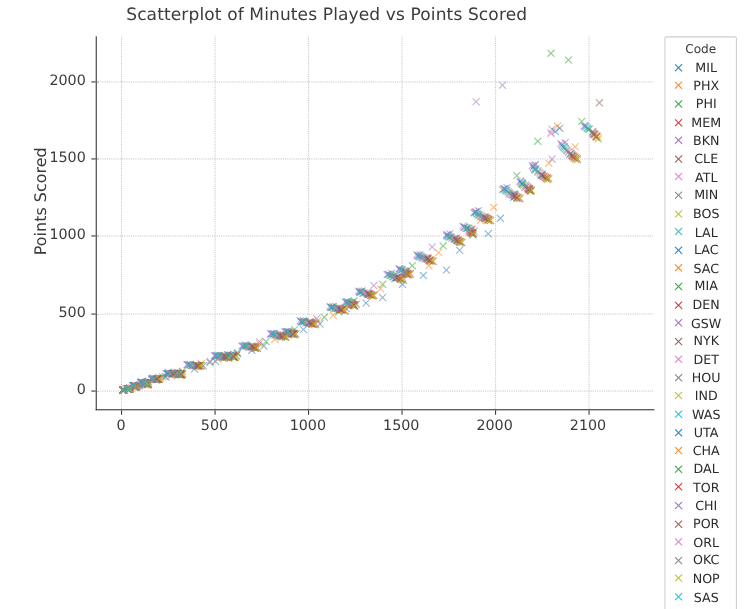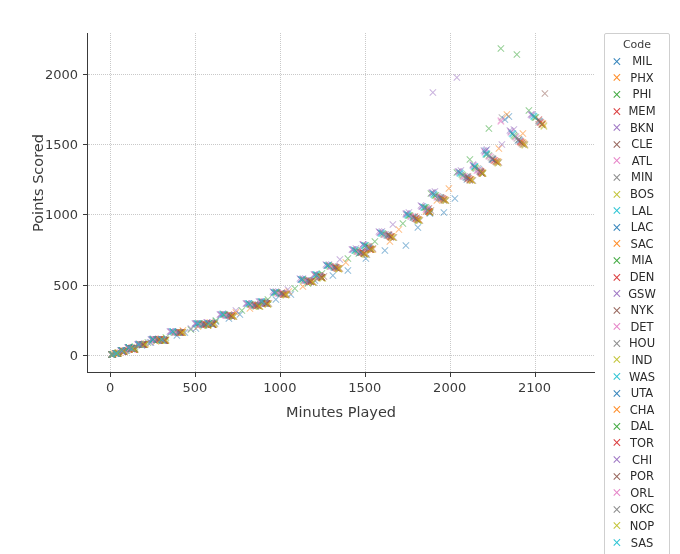--- a/index.html
+++ b/index.html
@@ -133,20 +133,21 @@
       1px 1px 0 #ffffff, -1px -1px 0 #ffffff,
       1px -1px 0 #ffffff, -1px 1px 0 #ffffff;
     white-space:pre-line;
   }
 </style>
 </head>
 <body>
 
 <div id="figure">
 
+  <div id="chart-title">Scatterplot of Minutes Played vs Points Scored</div>
 
   <div id="plot-area">
     <div id="gridlines">
         <div class="grid-v" style="left: 22.0738px;"></div>
         <div class="grid-v" style="left: 106.973px;"></div>
         <div class="grid-v" style="left: 191.872px;"></div>
         <div class="grid-v" style="left: 276.772px;"></div>
         <div class="grid-v" style="left: 361.671px;"></div>
         <div class="grid-v" style="left: 446.57px;"></div>
         <div class="grid-h" style="top: 322.12px;"></div>
@@ -1082,21 +1083,20 @@
       <div class="tick-y" style="top: 284.788px;"></div>
       <div class="ticklbl-y" style="top: 284.788px;">500</div>
       <div class="tick-y" style="top: 214.456px;"></div>
       <div class="ticklbl-y" style="top: 214.456px;">1000</div>
       <div class="tick-y" style="top: 144.124px;"></div>
       <div class="ticklbl-y" style="top: 144.124px;">1500</div>
       <div class="tick-y" style="top: 73.7925px;"></div>
       <div class="ticklbl-y" style="top: 73.7925px;">2000</div>
     </div>
 
-  <div id="xlabel">Minutes Played</div>
   <div id="ylabel">Points Scored</div>
 
   <div id="legend">
     <div id="legend-title">Code</div>
     <div id="legend-rows">
         <div class="legend-row">
           <span class="legend-marker" style="color: rgb(31, 119, 180);"></span>
           <span class="legend-label">MIL</span>
         </div>
         <div class="legend-row">

